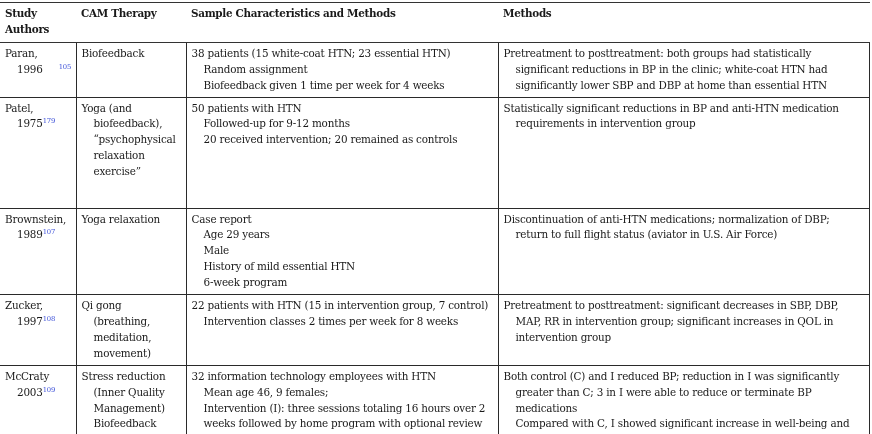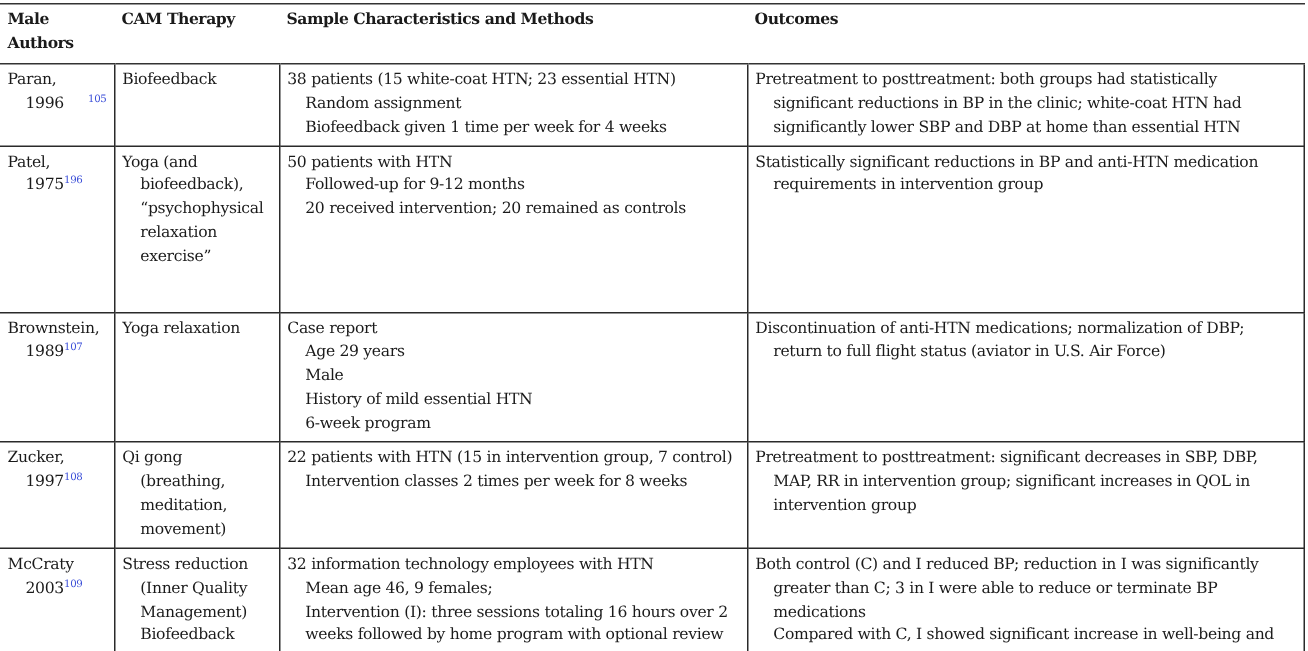--- a/index.html
+++ b/index.html
@@ -45,24 +45,24 @@
 
 <table class="tbl">
   <colgroup>
     <col class="c1">
       <col class="c2">
       <col class="c3">
       <col class="c4">
   </colgroup>
   <thead>
     <tr>
-      <th>Male Authors</th>
+      <th>Study Authors</th>
       <th>CAM Therapy</th>
       <th>Sample Characteristics and Methods</th>
-      <th>Outcomes</th>
+      <th>Methods</th>
     </tr>
   </thead>
   <tbody>
 
     <tr style="height:32px">
       <td>
           <div class="hang"><span>Paran, 1996</span><sup class="ref" style="color: rgb(59, 79, 216); padding-left: 16px;">105</sup></div>
         </td>
       <td>
           <div class="hang">Biofeedback</div>
@@ -72,21 +72,21 @@
         <div class="sub">Random assignment</div>
         <div class="sub">Biofeedback given 1 time per week for 4 weeks</div>
       </td>
       <td>
         <div class="hang">Pretreatment to posttreatment: both groups had statistically significant reductions in BP in the clinic; white-coat HTN had significantly lower SBP and DBP at home than essential HTN</div>
       </td>
     </tr>
 
     <tr style="height:111px">
       <td>
-          <div class="hang"><span>Patel, 1975</span><sup class="ref" style="color: rgb(59, 79, 216);">196</sup></div>
+          <div class="hang"><span>Patel, 1975</span><sup class="ref" style="color: rgb(59, 79, 216);">179</sup></div>
         </td>
       <td>
           <div class="hang">Yoga (and biofeedback), “psychophysical relaxation exercise”</div>
         </td>
       <td>
         <div class="hang">50 patients with HTN</div>
         <div class="sub">Followed-up for 9-12 months</div>
         <div class="sub">20 received intervention; 20 remained as controls</div>
       </td>
       <td>

